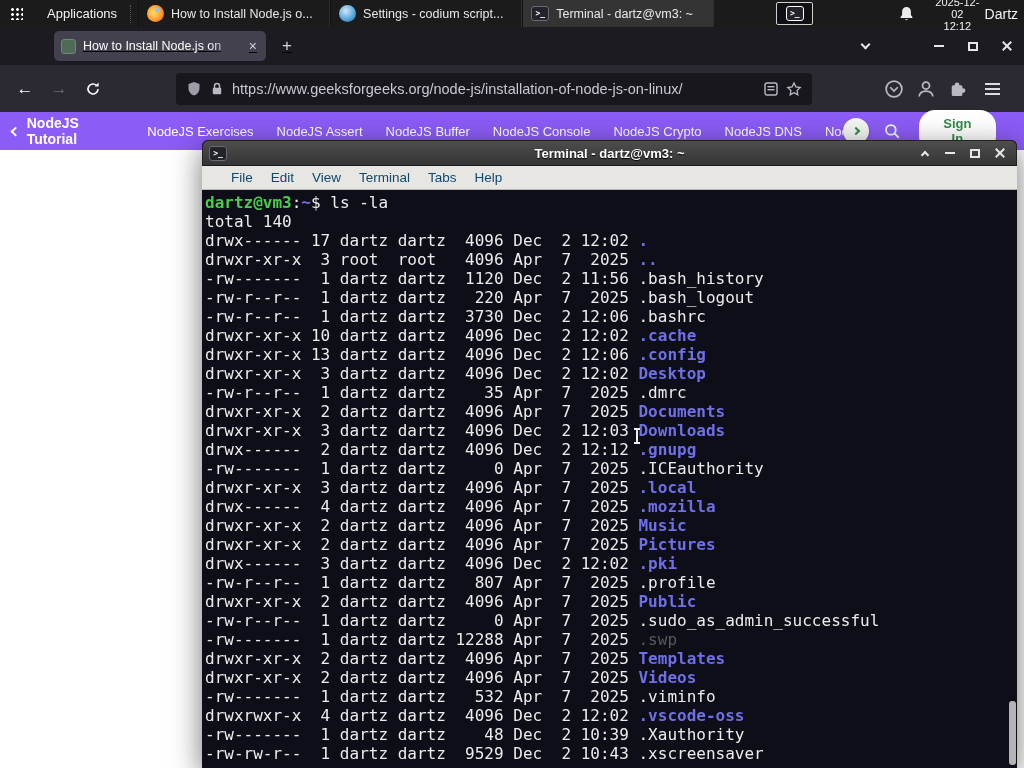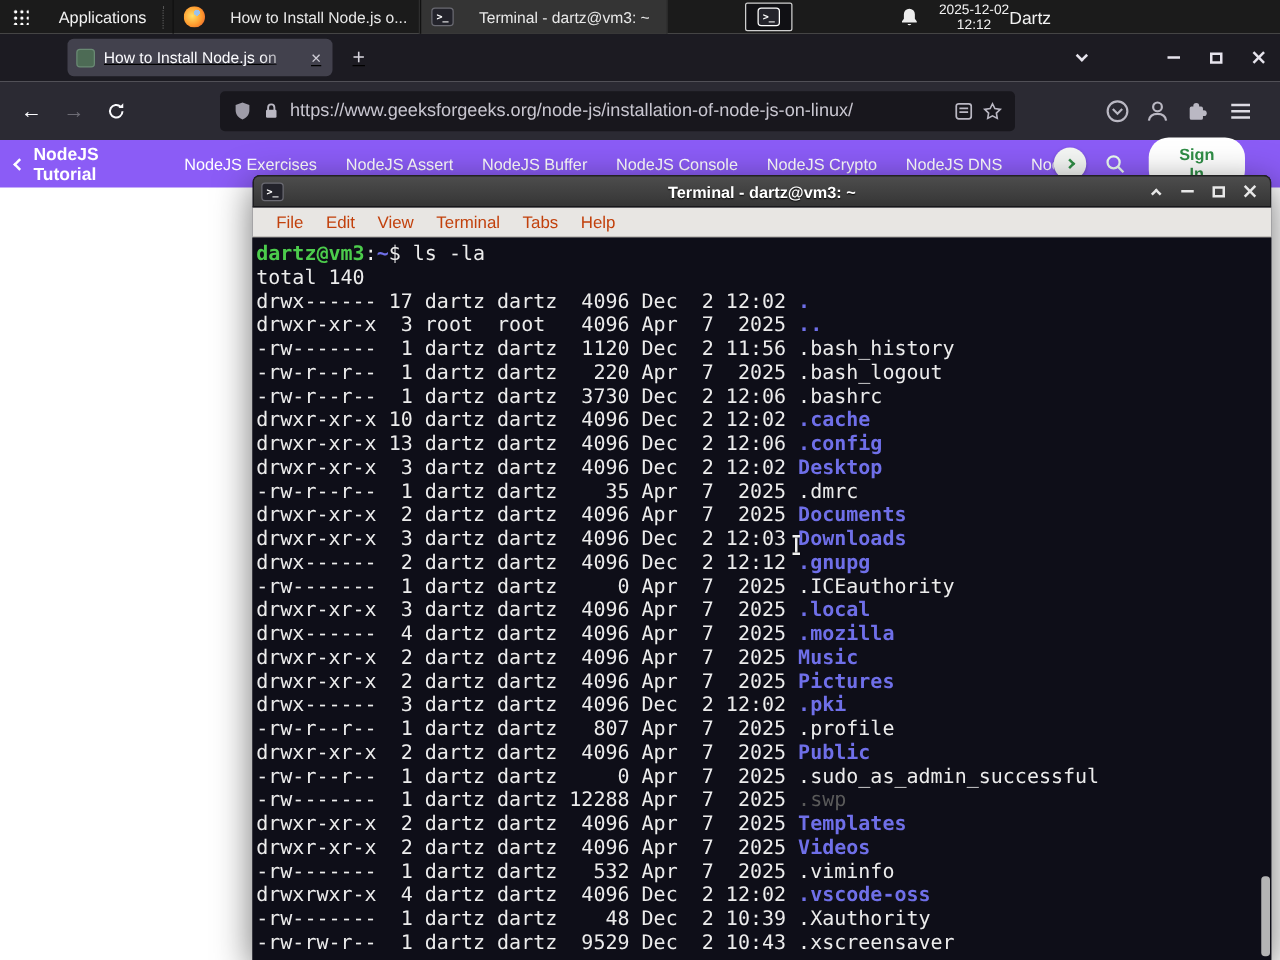--- a/index.html
+++ b/index.html
@@ -9,21 +9,21 @@
 
   
   .panel { position:absolute; top:0; left:0; width:1024px; height:27px;
            background:#1b1b1b; display:flex; align-items:center; color:#f2f2f2;
            font-size:13px; z-index:50; }
   .apps { display:flex; align-items:center; gap:24px; padding:0 10px; height:100%; cursor:default; }
   .apps-grid { width:13px; height:13px;
        background-image:radial-gradient(#fff 1.3px, transparent 1.5px);
        background-size:5px 5px; }
   .panel-sep { width:5px; height:18px; border-left:1px dotted #555; margin:0 3px; }
-  .task { width:198px; height:27px; display:flex; align-items:center; gap:20px;
+  .task { width:198px; height:27px; display:flex; align-items:center; gap:7px;
           padding:0 8px; border-left:1px solid #111; border-right:1px solid #2e2e2e;
           font-size:12.5px; color:#e8e8e8; overflow:hidden; white-space:nowrap; }
   .task.active { background:#343434; }
   .task .t-label { overflow:hidden; text-overflow:ellipsis; }
   .ic-ff { width:17px; height:17px; border-radius:50%; flex:0 0 auto;
        background:radial-gradient(circle at 62% 30%, #9cc2ec 0 15%, rgba(0,0,0,0) 16%),
                   radial-gradient(circle at 40% 45%, #ffe066, #ff9a2e 55%, #e4572e 95%); }
   .ic-set { width:17px; height:17px; border-radius:50%; flex:0 0 auto;
        background:radial-gradient(circle at 40% 35%, #cfe9fa, #5aa8dd 55%, #2a6ea8 95%); }
   .ic-term { width:18px; height:15px; background:#23232b; border:1px solid #6a6a72;
@@ -100,21 +100,21 @@
           background:#0e0e18; }
   .t-titlebar { height:26px; background:linear-gradient(#4d4d4d,#353535);
           border:1px solid #222; border-bottom:1px solid #1a1a1a; border-radius:6px 6px 0 0;
           display:flex; align-items:center; padding:0 6px; color:#fff; position:relative; }
   .t-title { position:absolute; left:0; right:0; text-align:center; font-size:13px;
           font-weight:bold; text-shadow:0 1px 1px #000; pointer-events:none; }
   .t-btns { margin-left:auto; display:flex; align-items:center; gap:4px; z-index:2; }
   .t-btn { width:21px; height:20px; display:flex; align-items:center; justify-content:center;
           color:#e8e8e8; }
   .t-menubar { height:24px; background:#e8e6e3; border-bottom:1px solid #b9b6b1;
-          display:flex; align-items:center; color:#c2410c; font-size:13.5px; padding-left:10px; }
+          display:flex; align-items:center; color:#0c4a6e; font-size:13.5px; padding-left:20px; }
   .t-menu-item { padding:0 9px; }
   .t-screen { position:absolute; top:50px; left:0; right:0; bottom:0; background:#0e0e18;
           font-family:"DejaVu Sans Mono", monospace; font-size:16px; line-height:19px;
           color:#ececec; white-space:pre; padding:3px 0 0 3px; overflow:hidden; }
   .c-green { color:#4ccc4c; font-weight:bold; }
   .c-blue  { color:#6f6fe8; font-weight:bold; }
   .c-dim   { color:#5a5a5a; }
   .t-scroll { position:absolute; top:50px; right:0; bottom:0; width:9px; }
   .t-thumb { position:absolute; right:1px; bottom:3px; width:7px; height:64px;
           background:#b4b4b4; border-radius:3px; }
@@ -136,20 +136,24 @@
 <div class="panel">
   <div class="apps">
     <span class="apps-grid"></span>
     <span>Applications</span>
   </div>
   <div class="panel-sep"></div>
 
   <div class="task">
     <span class="ic-ff"></span>
     <span class="t-label">How to Install Node.js o...</span>
+  </div>
+  <div class="task">
+    <span class="ic-set"></span>
+    <span class="t-label">Settings - codium script...</span>
   </div>
   <div class="task active">
     <span class="ic-term">
         <b>&gt;_</b>
       </span>
     <span class="t-label">Terminal - dartz@vm3: ~</span>
   </div>
 
   <div class="tray-box">
     <span class="ic-term" style="border-color:#fff;">

